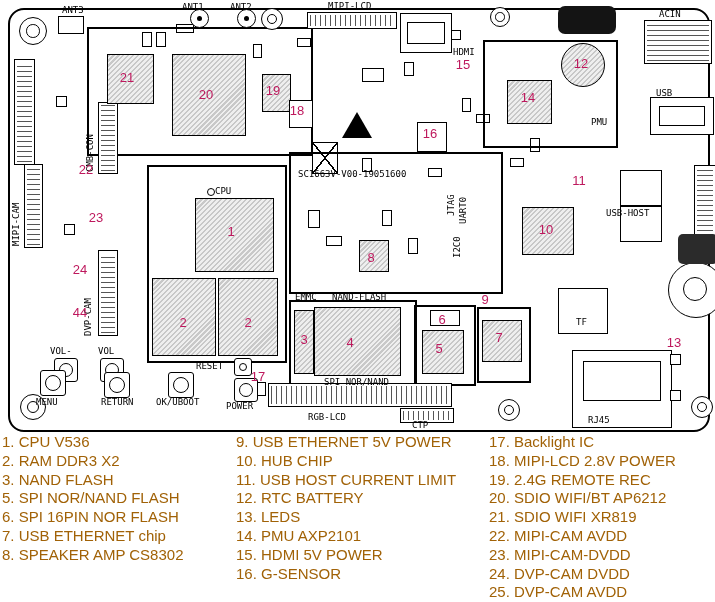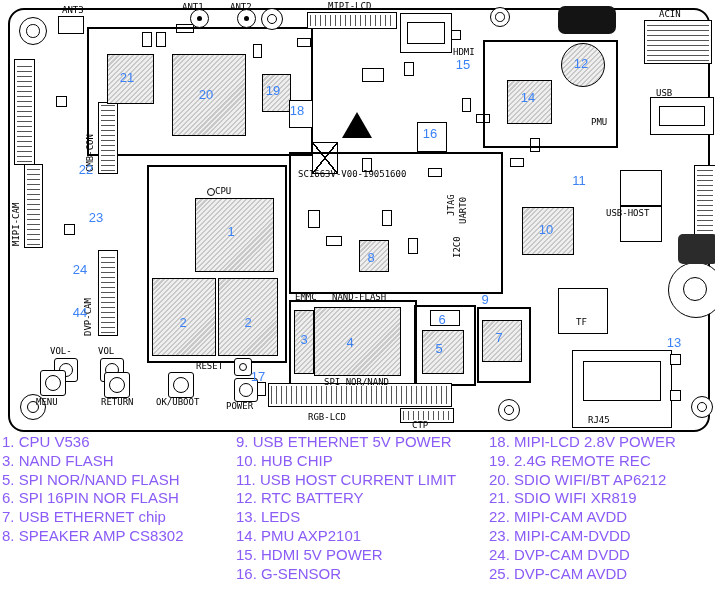--- a/index.html
+++ b/index.html
@@ -29,24 +29,24 @@
   .circle{border-radius:50%;}
   .black-part{background:#141414;border-radius:7px;z-index:6;}
   .dark-part{background:#2b2b2b;border-radius:5px;z-index:6;}
   .tri{width:0;height:0;border-left:15px solid transparent;border-right:15px solid transparent;
        border-bottom:26px solid #000;z-index:5;}
   .xbox{border:1.5px solid #000;z-index:5;background:
      linear-gradient(to top right,transparent calc(50% - 0.8px),#000 calc(50% - 0.8px) calc(50% + 0.8px),transparent calc(50% + 0.8px)),
      linear-gradient(to bottom right,transparent calc(50% - 0.8px),#000 calc(50% - 0.8px) calc(50% + 0.8px),transparent calc(50% + 0.8px));}
   .lbl{color:#000;font:400 9px/1.1 "DejaVu Sans Mono",monospace;white-space:nowrap;z-index:30;}
   .vlabel{writing-mode:vertical-rl;transform:rotate(180deg);}
-  .marker{color:#3b82f6;font:400 13px/1 "Liberation Sans",sans-serif;
+  .marker{color:#be185d;font:400 13px/1 "Liberation Sans",sans-serif;
           transform:translate(-50%,-50%);z-index:40;white-space:nowrap;}
   .legend-col{position:absolute;font:400 15px/18.8px "Liberation Sans",sans-serif;
-              color:#8b5cf6;white-space:nowrap;z-index:50;}
+              color:#a16207;white-space:nowrap;z-index:50;}
 </style>
 </head>
 <body>
 
 <div class="scene">
 
   <div class="board">
 
     <div class="abs hole" style="left:9px;top:7px;width:26px;height:26px"></div>
     <div class="abs hole" style="left:251px;top:-2px;width:20px;height:20px"></div>
@@ -207,37 +207,39 @@
     <span class="abs marker" style="left:196px;top:84px">20</span>
     <span class="abs marker" style="left:117px;top:67px">21</span>
     <span class="abs marker" style="left:76px;top:159px">22</span>
     <span class="abs marker" style="left:86px;top:207px">23</span>
     <span class="abs marker" style="left:70px;top:259px">24</span>
     <span class="abs marker" style="left:70px;top:302px">44</span>
   </div>
 
   <div class="legend-col" style="left:2px;top:433px;width:230px">
     <div>1. CPU V536</div>
+    <div>2. RAM DDR3 X2</div>
     <div>3. NAND FLASH</div>
     <div>5. SPI NOR/NAND FLASH</div>
     <div>6. SPI 16PIN NOR FLASH</div>
     <div>7. USB ETHERNET chip</div>
     <div>8. SPEAKER AMP CS8302</div>
   </div>
   <div class="legend-col" style="left:236px;top:433px;width:250px">
     <div>9. USB ETHERNET 5V POWER</div>
     <div>10. HUB CHIP</div>
     <div>11. USB HOST CURRENT LIMIT</div>
     <div>12. RTC BATTERY</div>
     <div>13. LEDS</div>
     <div>14. PMU AXP2101</div>
     <div>15. HDMI 5V POWER</div>
     <div>16. G-SENSOR</div>
   </div>
   <div class="legend-col" style="left:489px;top:433px;width:224px">
+    <div>17. Backlight IC</div>
     <div>18. MIPI-LCD 2.8V POWER</div>
     <div>19. 2.4G REMOTE REC</div>
     <div>20. SDIO WIFI/BT AP6212</div>
     <div>21. SDIO WIFI XR819</div>
     <div>22. MIPI-CAM AVDD</div>
     <div>23. MIPI-CAM-DVDD</div>
     <div>24. DVP-CAM DVDD</div>
     <div>25. DVP-CAM AVDD</div>
   </div>
 

